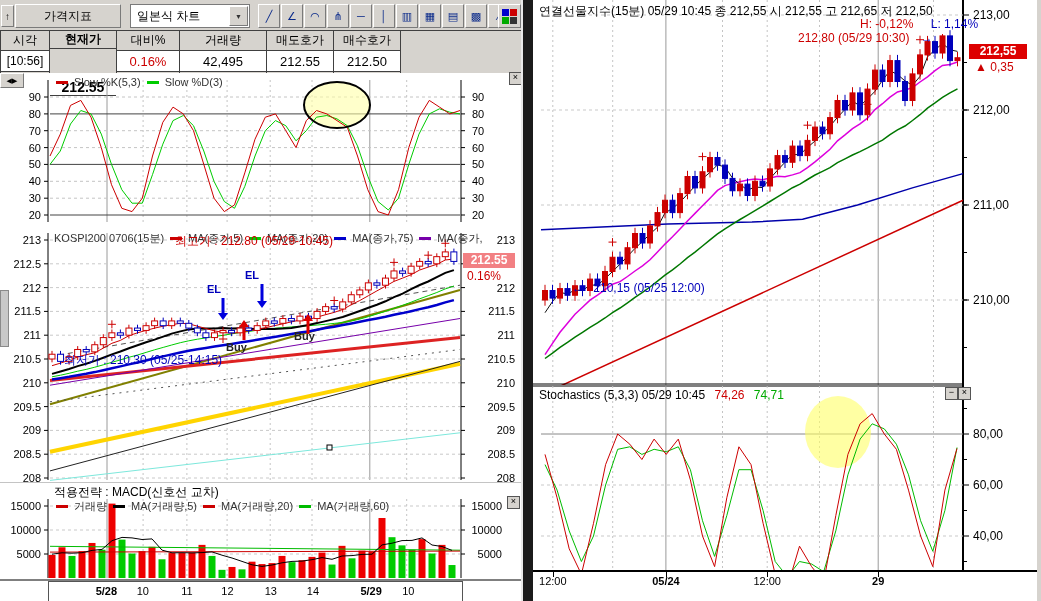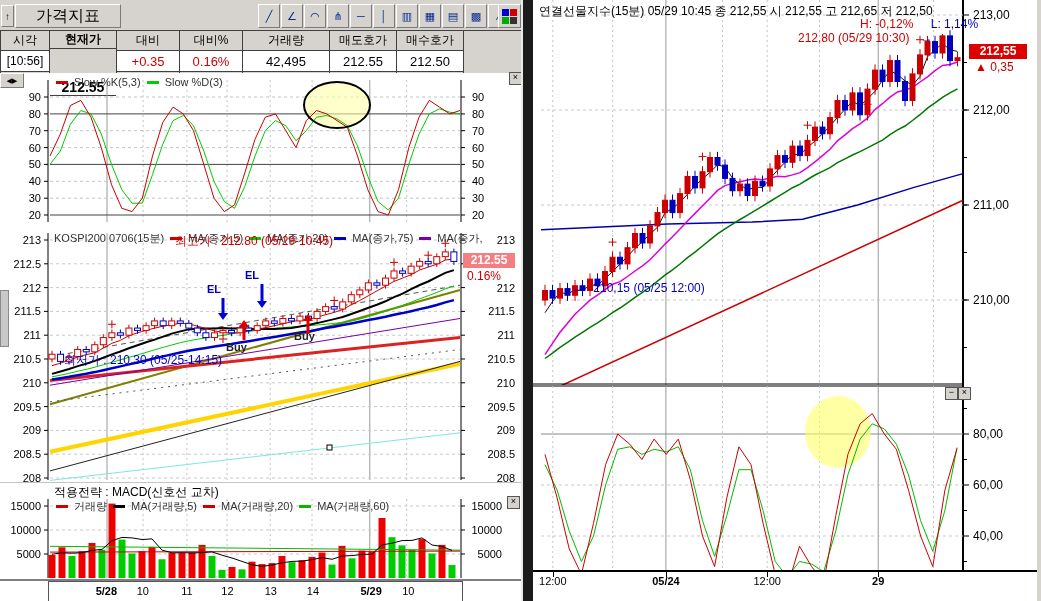--- a/index.html
+++ b/index.html
@@ -4,21 +4,21 @@
 <style>
   html,body{margin:0;padding:0;}
   body{width:1041px;height:601px;position:relative;background:#fff;
        font-family:"Liberation Sans","DejaVu Sans",sans-serif;overflow:hidden;
        -webkit-font-smoothing:none;}
   .abs{position:absolute;}
   
   .toolbar{left:0;top:0;width:521px;height:30px;background:#d6d3ce;border-bottom:1px solid #9a9a9a;}
   .tbtn{background:#d6d3ce;border-top:1px solid #fff;border-left:1px solid #fff;
         border-right:1px solid #7a7a7a;border-bottom:1px solid #7a7a7a;
-        font-size:16px;color:#000;display:flex;align-items:center;justify-content:center;}
+        font-size:12px;color:#000;display:flex;align-items:center;justify-content:center;}
   .combo{background:#fff;border:1px solid #7a7a7a;font-size:12px;display:flex;align-items:center;}
   .icon-btn{width:20px;height:22px;font-size:11px;color:#0a2a8a;}
   
   .qtable{left:0;top:30px;width:521px;height:42px;display:flex;border-top:1px solid #404040;border-left:1px solid #404040;background:#d6d3ce;}
   .qcol{display:flex;flex-direction:column;border-right:1px solid #404040;}
   .qh{height:19px;border-bottom:1px solid #404040;background:#d6d3ce;font-size:12px;
       display:flex;align-items:center;justify-content:center;color:#000;}
   .qv{height:20px;background:#fff;font-size:13px;display:flex;align-items:center;justify-content:center;border-bottom:1px solid #404040;}
   .red{color:#cc0000;} .blue{color:#0000bb;} .bold{font-weight:bold;}
   
@@ -35,20 +35,24 @@
   .divider{left:521px;top:0;width:12px;height:601px;background:#1b1b1b;border-left:2px solid #e9e9e9;}
   .rightedge{left:1037px;top:0;width:4px;height:601px;background:#d6d3ce;}
   .palette{display:grid;grid-template-columns:7px 7px;grid-template-rows:7px 7px;gap:1px;}
 </style>
 </head>
 <body>
 
 <div class="abs toolbar">
   <div class="abs tbtn" style="left:1px;top:5px;width:11px;height:20px;font-size:10px;">↑</div>
   <div class="abs tbtn" style="left:15px;top:4px;width:104px;height:22px;">가격지표</div>
+  <div class="abs combo" style="left:130px;top:4px;width:118px;height:22px;">
+    <span style="padding-left:6px;">일본식 차트</span>
+    <span class="tbtn" style="position:absolute;right:1px;top:1px;width:17px;height:18px;font-size:7px;color:#333;">▼</span>
+  </div>
   <div class="abs" id="tool-icons" style="left:258px;top:4px;display:flex;gap:1px;">
       <div class="tbtn icon-btn">╱</div>
       <div class="tbtn icon-btn">∠</div>
       <div class="tbtn icon-btn">◠</div>
       <div class="tbtn icon-btn">⋔</div>
       <div class="tbtn icon-btn">─</div>
       <div class="tbtn icon-btn">│</div>
       <div class="tbtn icon-btn">▥</div>
       <div class="tbtn icon-btn">▦</div>
       <div class="tbtn icon-btn">▤</div>
@@ -68,24 +72,20 @@
 </div>
 
 <div class="abs qtable">
   <div class="qcol" style="width:48px;">
       <div class="qh">시각</div>
       <div class="qv" style="font-size:12px;">[10:56]</div>
     </div>
   <div class="qcol" style="width:66px;gap:30px;">
       <div class="qh bold">현재가</div>
       <div class="qv bold" style="font-size:14px;">212.55</div>
-    </div>
-  <div class="qcol" style="width:62px;">
-      <div class="qh">대비</div>
-      <div class="qv red">+0.35</div>
     </div>
   <div class="qcol" style="width:62px;">
       <div class="qh">대비%</div>
       <div class="qv red">0.16%</div>
     </div>
   <div class="qcol" style="width:86px;">
       <div class="qh">거래량</div>
       <div class="qv">42,495</div>
     </div>
   <div class="qcol" style="width:66px;">
@@ -677,20 +677,25 @@
       <polyline points="430.0,151.0 436.0,151.0" fill="none" stroke="#000" stroke-width="1"></polyline>
       <text x="440" y="155" text-anchor="start" font-size="12" fill="#000" font-family="Liberation Sans, DejaVu Sans, sans-serif" font-weight="normal">40,00</text>
       <polyline points="430.0,23.5 434.0,23.5" fill="none" stroke="#000" stroke-width="1"></polyline>
       <polyline points="430.0,74.5 434.0,74.5" fill="none" stroke="#000" stroke-width="1"></polyline>
       <polyline points="430.0,125.5 434.0,125.5" fill="none" stroke="#000" stroke-width="1"></polyline>
       <polyline points="430.0,176.5 434.0,176.5" fill="none" stroke="#000" stroke-width="1"></polyline>
       <ellipse cx="305" cy="47" rx="33" ry="36" fill="#ffff66" fill-opacity="0.6"></ellipse>
       <polyline points="12.0,79.6 24.1,105.1 36.2,145.9 48.4,176.5 60.5,151.0 72.6,100.0 84.7,64.3 96.8,61.8 108.9,69.4 121.1,64.3 133.2,66.8 145.3,61.8 157.4,84.7 169.5,135.7 181.6,171.4 193.8,130.6 205.9,84.7 218.0,84.7 230.1,125.5 242.2,176.5 254.4,191.8 266.5,176.5 278.6,179.0 290.7,186.7 302.8,145.9 314.9,89.8 327.1,54.1 339.2,38.8 351.3,43.9 363.4,59.2 375.5,89.8 387.6,135.7 399.8,166.3 411.9,125.5 424.0,62.5" fill="none" stroke="#00bb00" stroke-width="1"></polyline>
       <polyline points="12.0,69.4 24.1,112.8 36.2,163.8 48.4,189.3 60.5,138.3 72.6,79.6 84.7,49.0 96.8,59.2 108.9,74.5 121.1,54.1 133.2,69.4 145.3,54.1 157.4,94.9 169.5,151.0 181.6,181.6 193.8,112.8 205.9,61.8 218.0,79.6 230.1,138.3 242.2,189.3 254.4,202.0 266.5,161.2 278.6,181.6 290.7,196.9 302.8,130.6 314.9,69.4 327.1,38.8 339.2,28.6 351.3,49.0 363.4,64.3 375.5,105.1 387.6,151.0 399.8,181.6 411.9,105.1 424.0,63.5" fill="none" stroke="#cc0000" stroke-width="1"></polyline>
     </svg>
+  <div class="abs ann" style="left:6px;top:388px;">
+    <span style="color:#000;">Stochastics (5,3,3) 05/29 10:45</span>
+    <span class="red" style="margin-left:6px;">74,26</span>
+    <span style="color:#00aa00;margin-left:6px;">74,71</span>
+  </div>
   <div class="abs xbtn" style="left:412px;top:387px;">−</div>
   <div class="abs xbtn" style="left:425px;top:387px;">×</div>
 
   <div class="abs" id="rxaxis" style="left:0;top:570px;width:504px;height:31px;border-top:2px solid #000;background:#fff;">
       <span class="xaxis-label" style="left: 19.816px;">12:00</span>
       <span style="position: absolute; left: 19.816px; top: 0px; width: 1px; height: 5px; background: rgb(0, 0, 0);"></span>
       <span class="xaxis-label" style="left: 132.912px; font-weight: bold;">05/24</span>
       <span style="position: absolute; left: 132.912px; top: 0px; width: 1px; height: 5px; background: rgb(0, 0, 0);"></span>
       <span class="xaxis-label" style="left: 234.192px;">12:00</span>
       <span style="position: absolute; left: 234.192px; top: 0px; width: 1px; height: 5px; background: rgb(0, 0, 0);"></span>

